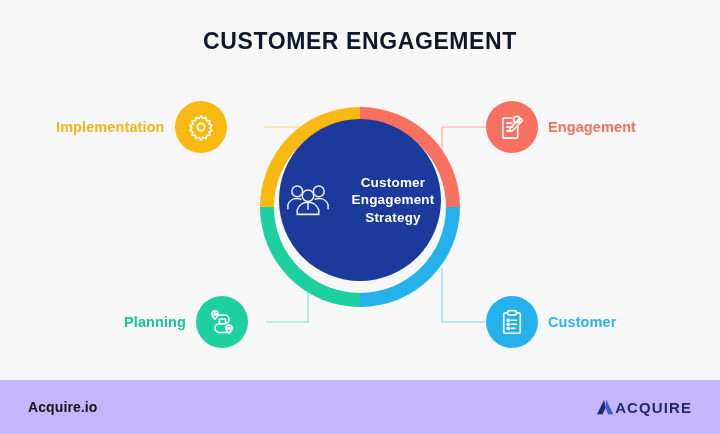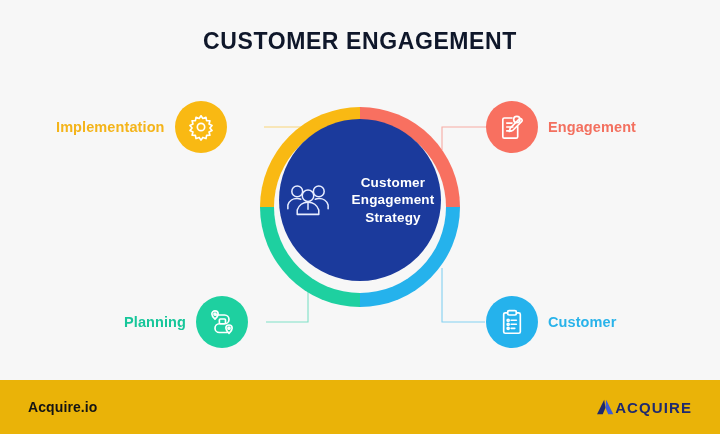--- a/index.html
+++ b/index.html
@@ -248,21 +248,21 @@
         <path d="M15 14 h6"></path>
         <circle cx="11.6" cy="18.6" r="1.15"></circle>
         <path d="M15 18.6 h6"></path>
         <circle cx="11.6" cy="23.2" r="1.15"></circle>
         <path d="M15 23.2 h4.2"></path>
       </svg>
     </div>
     <div class="node-label" style="color:#29b3ea">Customer</div>
   </div>
 
-  <div id="footer" style="background: #eab308;">
+  <div id="footer" style="background: #c4b5fd;">
     <div id="footer-brand">Acquire.io</div>
     <div id="footer-logo">
       <svg id="footer-logo-mark" viewBox="0 0 24 20" xmlns="http://www.w3.org/2000/svg">
         <path d="M11 1 L2 19 h7.2 L12.6 11 z" fill="#1f2a6e"></path>
         <path d="M12.6 11 L16 19 h6.4 L13.4 1 z" fill="#3b5bdb"></path>
       </svg>
       <div id="footer-logo-text">ACQUIRE</div>
     </div>
   </div>
 

